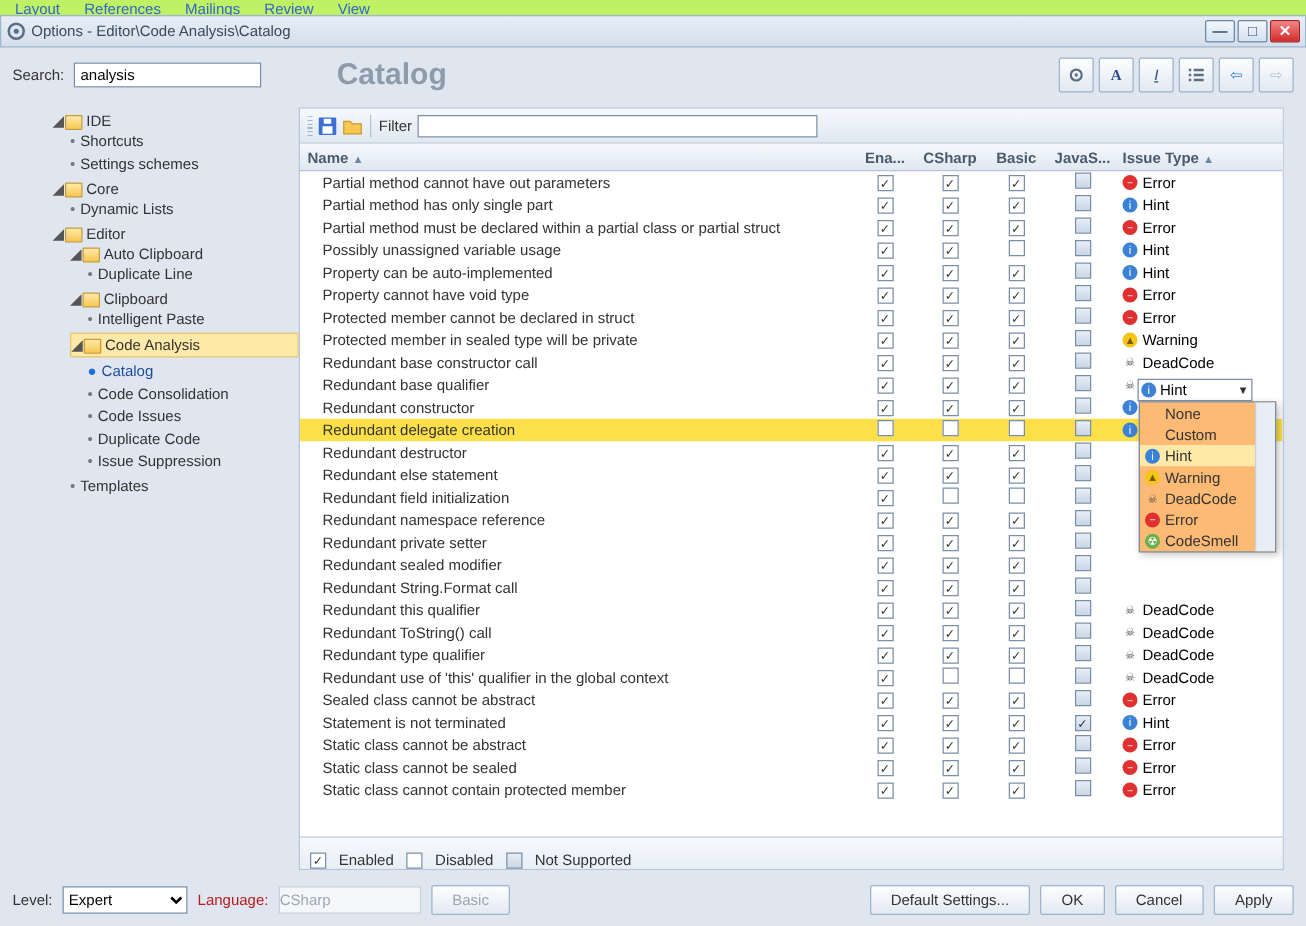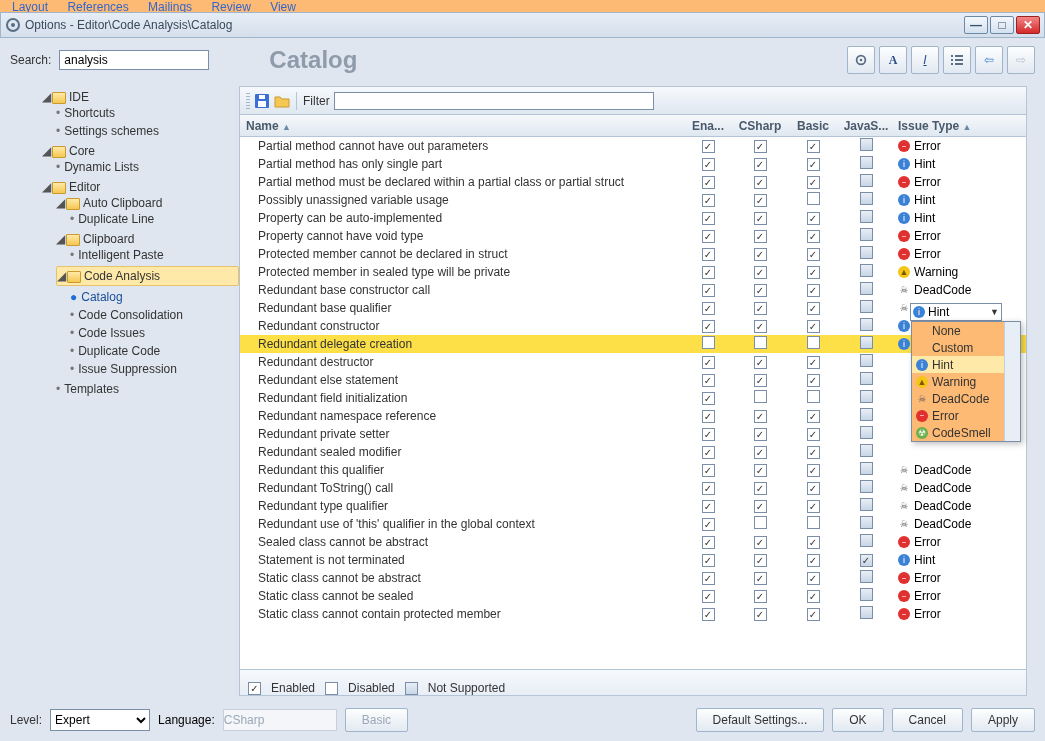--- a/index.html
+++ b/index.html
@@ -1,17 +1,17 @@
 <!DOCTYPE html>
 <html><head>
 <meta charset="utf-8">
 <style>
 *{box-sizing:border-box;margin:0;padding:0;font-family:"Segoe UI",Tahoma,sans-serif;font-size:12px}
 body{background:#dfe6ef;width:1045px;height:741px;overflow:hidden;position:relative}
-.menubar{background:#fdba74;height:12px;overflow:hidden;padding-left:4px}
+.menubar{background:#bef264;height:12px;overflow:hidden;padding-left:4px}
 .menubar span{color:#3366cc;padding:0 8px;text-decoration:underline}
 .titlebar{display:flex;align-items:center;height:26px;background:linear-gradient(#e6edf6,#d5dfeb);border:1px solid #9fb5cc;padding:0 4px}
 .titlebar .gear{width:16px;height:16px;margin-right:4px}
 .title-text{color:#3a4a5c;flex:1}
 .winbtns{display:flex;gap:2px}
 .winbtn{width:24px;height:18px;border:1px solid #6b88a6;border-radius:2px;background:linear-gradient(#f3f7fb,#d4e1ef);display:flex;align-items:center;justify-content:center;color:#35506e;font-weight:bold}
 .winbtn.close{background:linear-gradient(#f28686,#d42a2a);color:#fff;border-color:#a02020}
 .toprow{display:flex;align-items:center;height:44px;padding:6px 10px}
 .search-label{color:#333;margin-right:8px}
 .search-input{width:150px;height:20px;border:1px solid #7a8fa7;padding:0 4px;background:#fff}
@@ -51,21 +51,21 @@
 .it-cell{display:flex;align-items:center;gap:4px}
 .ic{width:12px;height:12px;border-radius:50%;display:inline-flex;align-items:center;justify-content:center;font-size:9px;color:#fff}
 .ic.error{background:#e03030}
 .ic.hint{background:#3b82d6}
 .ic.warn{background:#f5c518;color:#7a5a00}
 .ic.dead{background:none;color:#555;border-radius:0}
 .footer-legend{display:flex;align-items:flex-end;gap:10px;height:26px;border-top:1px solid #b5c4d6;background:linear-gradient(#f6f9fc,#e8eef6);padding:0 8px;color:#333}
 .bottom{display:flex;align-items:center;height:40px;padding:0 10px;gap:8px}
 .lvl-label{color:#333}
 .lvl-sel{width:100px;height:22px;border:1px solid #7a8fa7;background:#fff}
-.lang-label{color:#000000}
+.lang-label{color:#b91c1c}
 .lang-input{width:114px;height:22px;border:1px solid #c6d0db;background:#f4f6f9;color:#9ba8b7}
 .btn{height:24px;padding:0 16px;border:1px solid #9fb5cc;background:linear-gradient(#fdfefe,#e2e9f2);border-radius:2px;color:#333}
 .btn.disabled{color:#9ba8b7}
 .spacer{flex:1}
 .dropdown{position:absolute;right:5px;top:234px;width:110px;background:#fdba74;border:1px solid #7a8fa7;box-shadow:2px 2px 6px rgba(0,0,0,.25);z-index:20}
 .dropdown .dd-scroll{position:absolute;right:0;top:0;bottom:0;width:16px;background:#e8eef6;border-left:1px solid #c6d0db}
 .dd-item{display:flex;align-items:center;gap:4px;height:17px;padding:0 4px;color:#333}
 .dd-item.sel{background:#ffe9a8}
 .it-editor{position:absolute;right:24px;top:216px;width:92px;height:18px;border:1px solid #7a8fa7;background:#fff;display:flex;align-items:center;padding:0 2px;gap:3px;z-index:19}
 .it-editor .dd-arrow{margin-left:auto;font-size:9px;color:#333}
@@ -427,20 +427,33 @@
   <div class="col-ba"><span class="chk on"></span></div>
   <div class="col-js"><span class="chk js"></span></div>
   <div class="col-it">
               <div class="it-cell">
                 <span style="width:12px;display:inline-block"></span>
                 <span></span>
               </div>
             </div>
 </div>
 <div class="row">
+  <div class="col-name">Redundant String.Format call</div>
+  <div class="col-en"><span class="chk on"></span></div>
+  <div class="col-cs"><span class="chk on"></span></div>
+  <div class="col-ba"><span class="chk on"></span></div>
+  <div class="col-js"><span class="chk js"></span></div>
+  <div class="col-it">
+              <div class="it-cell">
+                <span style="width:12px;display:inline-block"></span>
+                <span></span>
+              </div>
+            </div>
+</div>
+<div class="row">
   <div class="col-name">Redundant this qualifier</div>
   <div class="col-en"><span class="chk on"></span></div>
   <div class="col-cs"><span class="chk on"></span></div>
   <div class="col-ba"><span class="chk on"></span></div>
   <div class="col-js"><span class="chk js"></span></div>
   <div class="col-it">
               <div class="it-cell">
                 <span class="ic dead">☠</span>
                 <span>DeadCode</span>
               </div>

